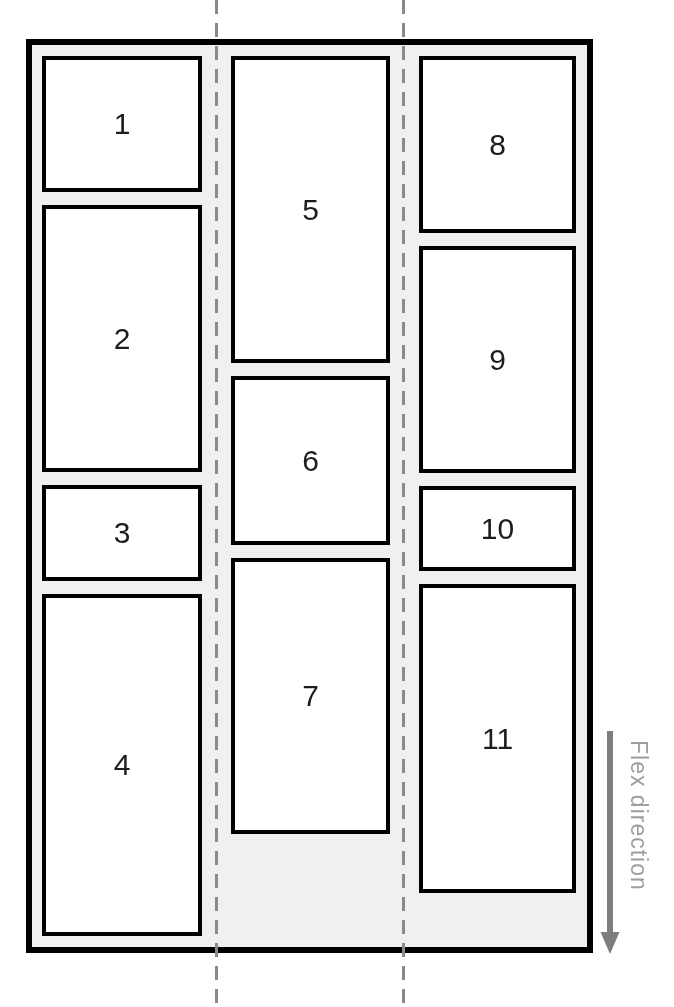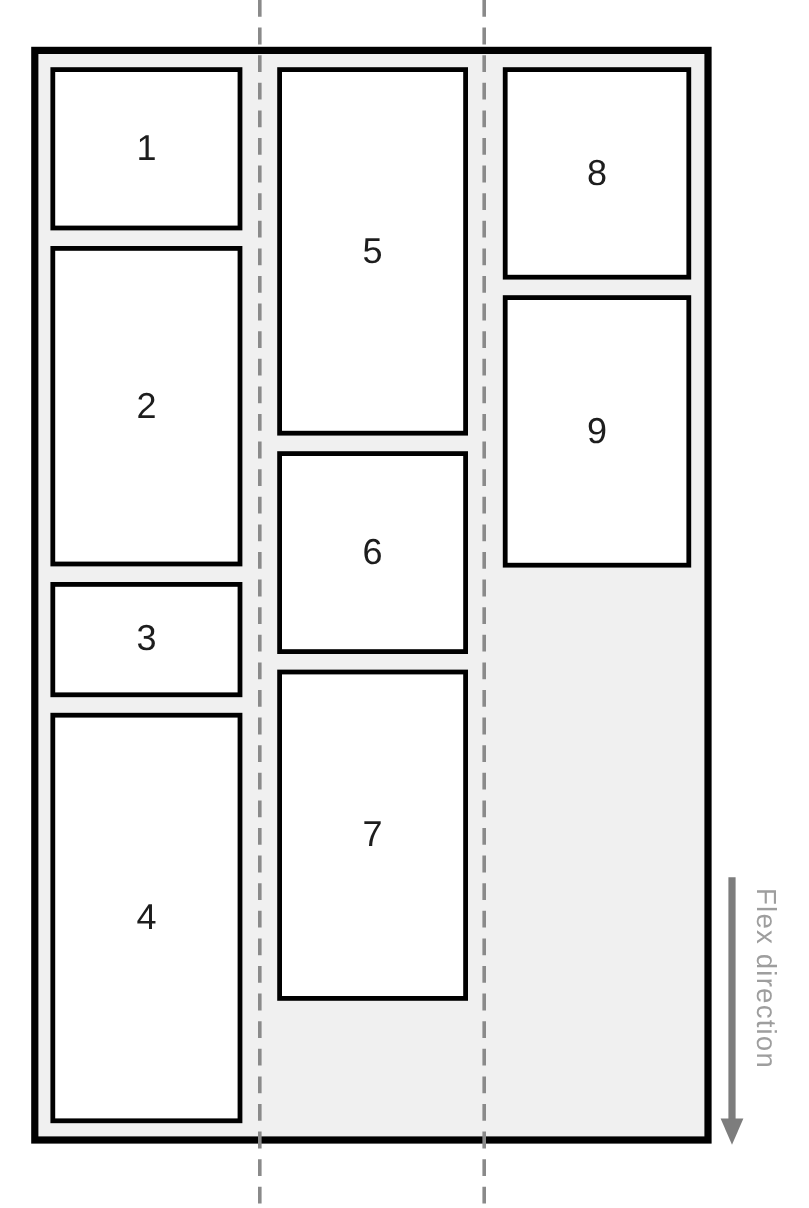--- a/index.html
+++ b/index.html
@@ -71,20 +71,26 @@
           <span>7</span>
         </div>
       </div>
       <div class="col col-3">
         <div class="item" style="height: 177px;">
           <span>8</span>
         </div>
         <div class="item" style="height: 227px;">
           <span>9</span>
         </div>
+        <div class="item" style="height: 85px;">
+          <span>10</span>
+        </div>
+        <div class="item" style="height: 309px;">
+          <span>11</span>
+        </div>
       </div>
     </div>
 
   <svg class="overlay" width="674" height="1007" viewBox="0 0 674 1007">
     <line class="divider" x1="216.5" y1="0" x2="216.5" y2="1007"></line>
     <line class="divider" x1="403.5" y1="0" x2="403.5" y2="1007"></line>
     <g>
       <line class="arrow-shaft" x1="610" y1="731" x2="610" y2="935"></line>
       <polygon class="arrow-head" points="600.5,932 619.5,932 610,954"></polygon>
     </g>

